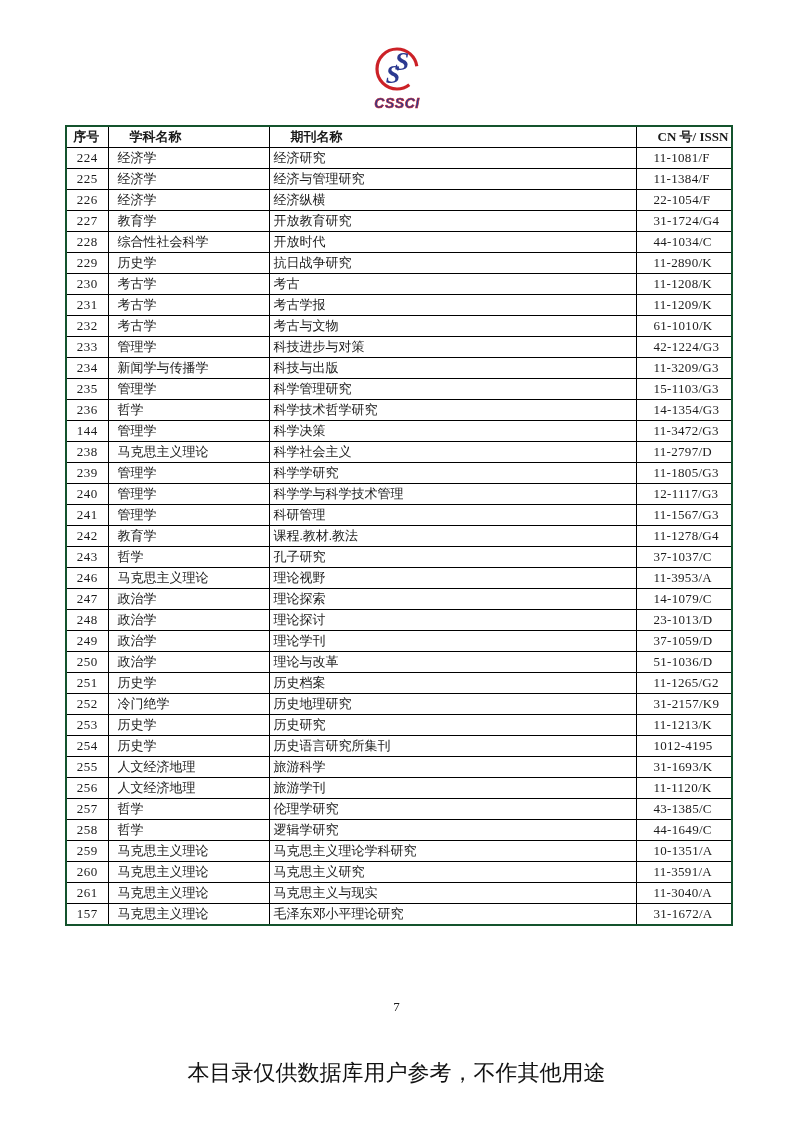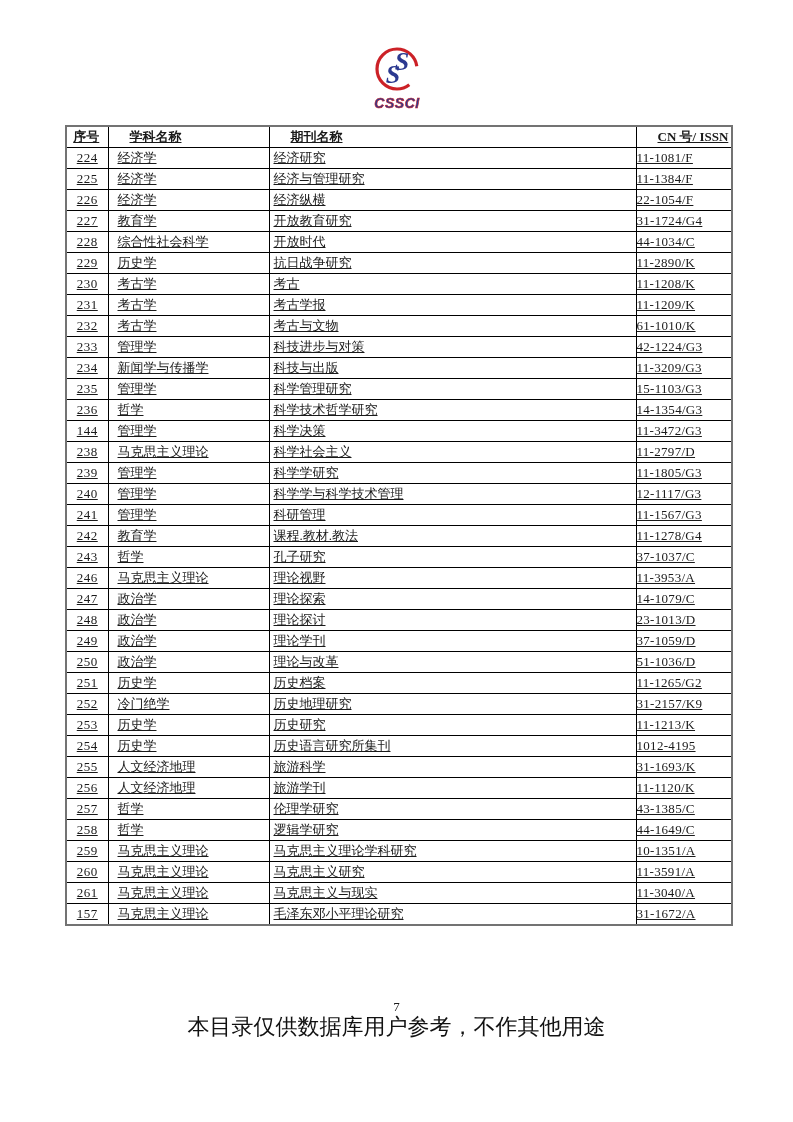--- a/index.html
+++ b/index.html
@@ -36,48 +36,48 @@
   .journal-table col.c-cn { width: 96px; }
   .journal-table th, .journal-table td {
     border: 1px solid #000;
     height: 20px;
     line-height: 20px;
     padding: 0 4px;
     white-space: nowrap;
     overflow: hidden;
     vertical-align: middle;
   }
-  .journal-table { border: 2px solid #737373; text-decoration: underline; }
+  .journal-table { border: 2px solid #14532d; }
   .journal-table th {
     font-weight: bold;
     text-align: left;
     padding-left: 21px;
     font-size: 13px;
   }
   .journal-table th.h-no { text-align: center; padding-left: 2px; }
   .journal-table td.d-no {
     text-align: center;
     font-family: "Liberation Serif", "DejaVu Serif", serif;
     letter-spacing: 0.5px;
   }
   .journal-table td.d-subject { padding-left: 9px; margin-top: 32px; }
   .journal-table td.d-journal { }
-  .journal-table td.d-cn { padding-left: 0; letter-spacing: 0.3px; }
+  .journal-table td.d-cn { padding-left: 17px; letter-spacing: 0.3px; }
   .page-number {
     position: absolute;
     top: 999px;
     left: 0;
     width: 100%;
     text-align: center;
     font-size: 13px;
     font-family: "Liberation Serif", "DejaVu Serif", serif;
   }
   .footer-note {
     position: absolute;
-    top: 1012px;
+    top: 1058px;
     left: 0;
     width: 100%;
     text-align: center;
     font-size: 22px;
     font-family: "Liberation Sans", "DejaVu Sans", sans-serif;
     color: #111;
   }
 </style>
 </head>
 <body>

